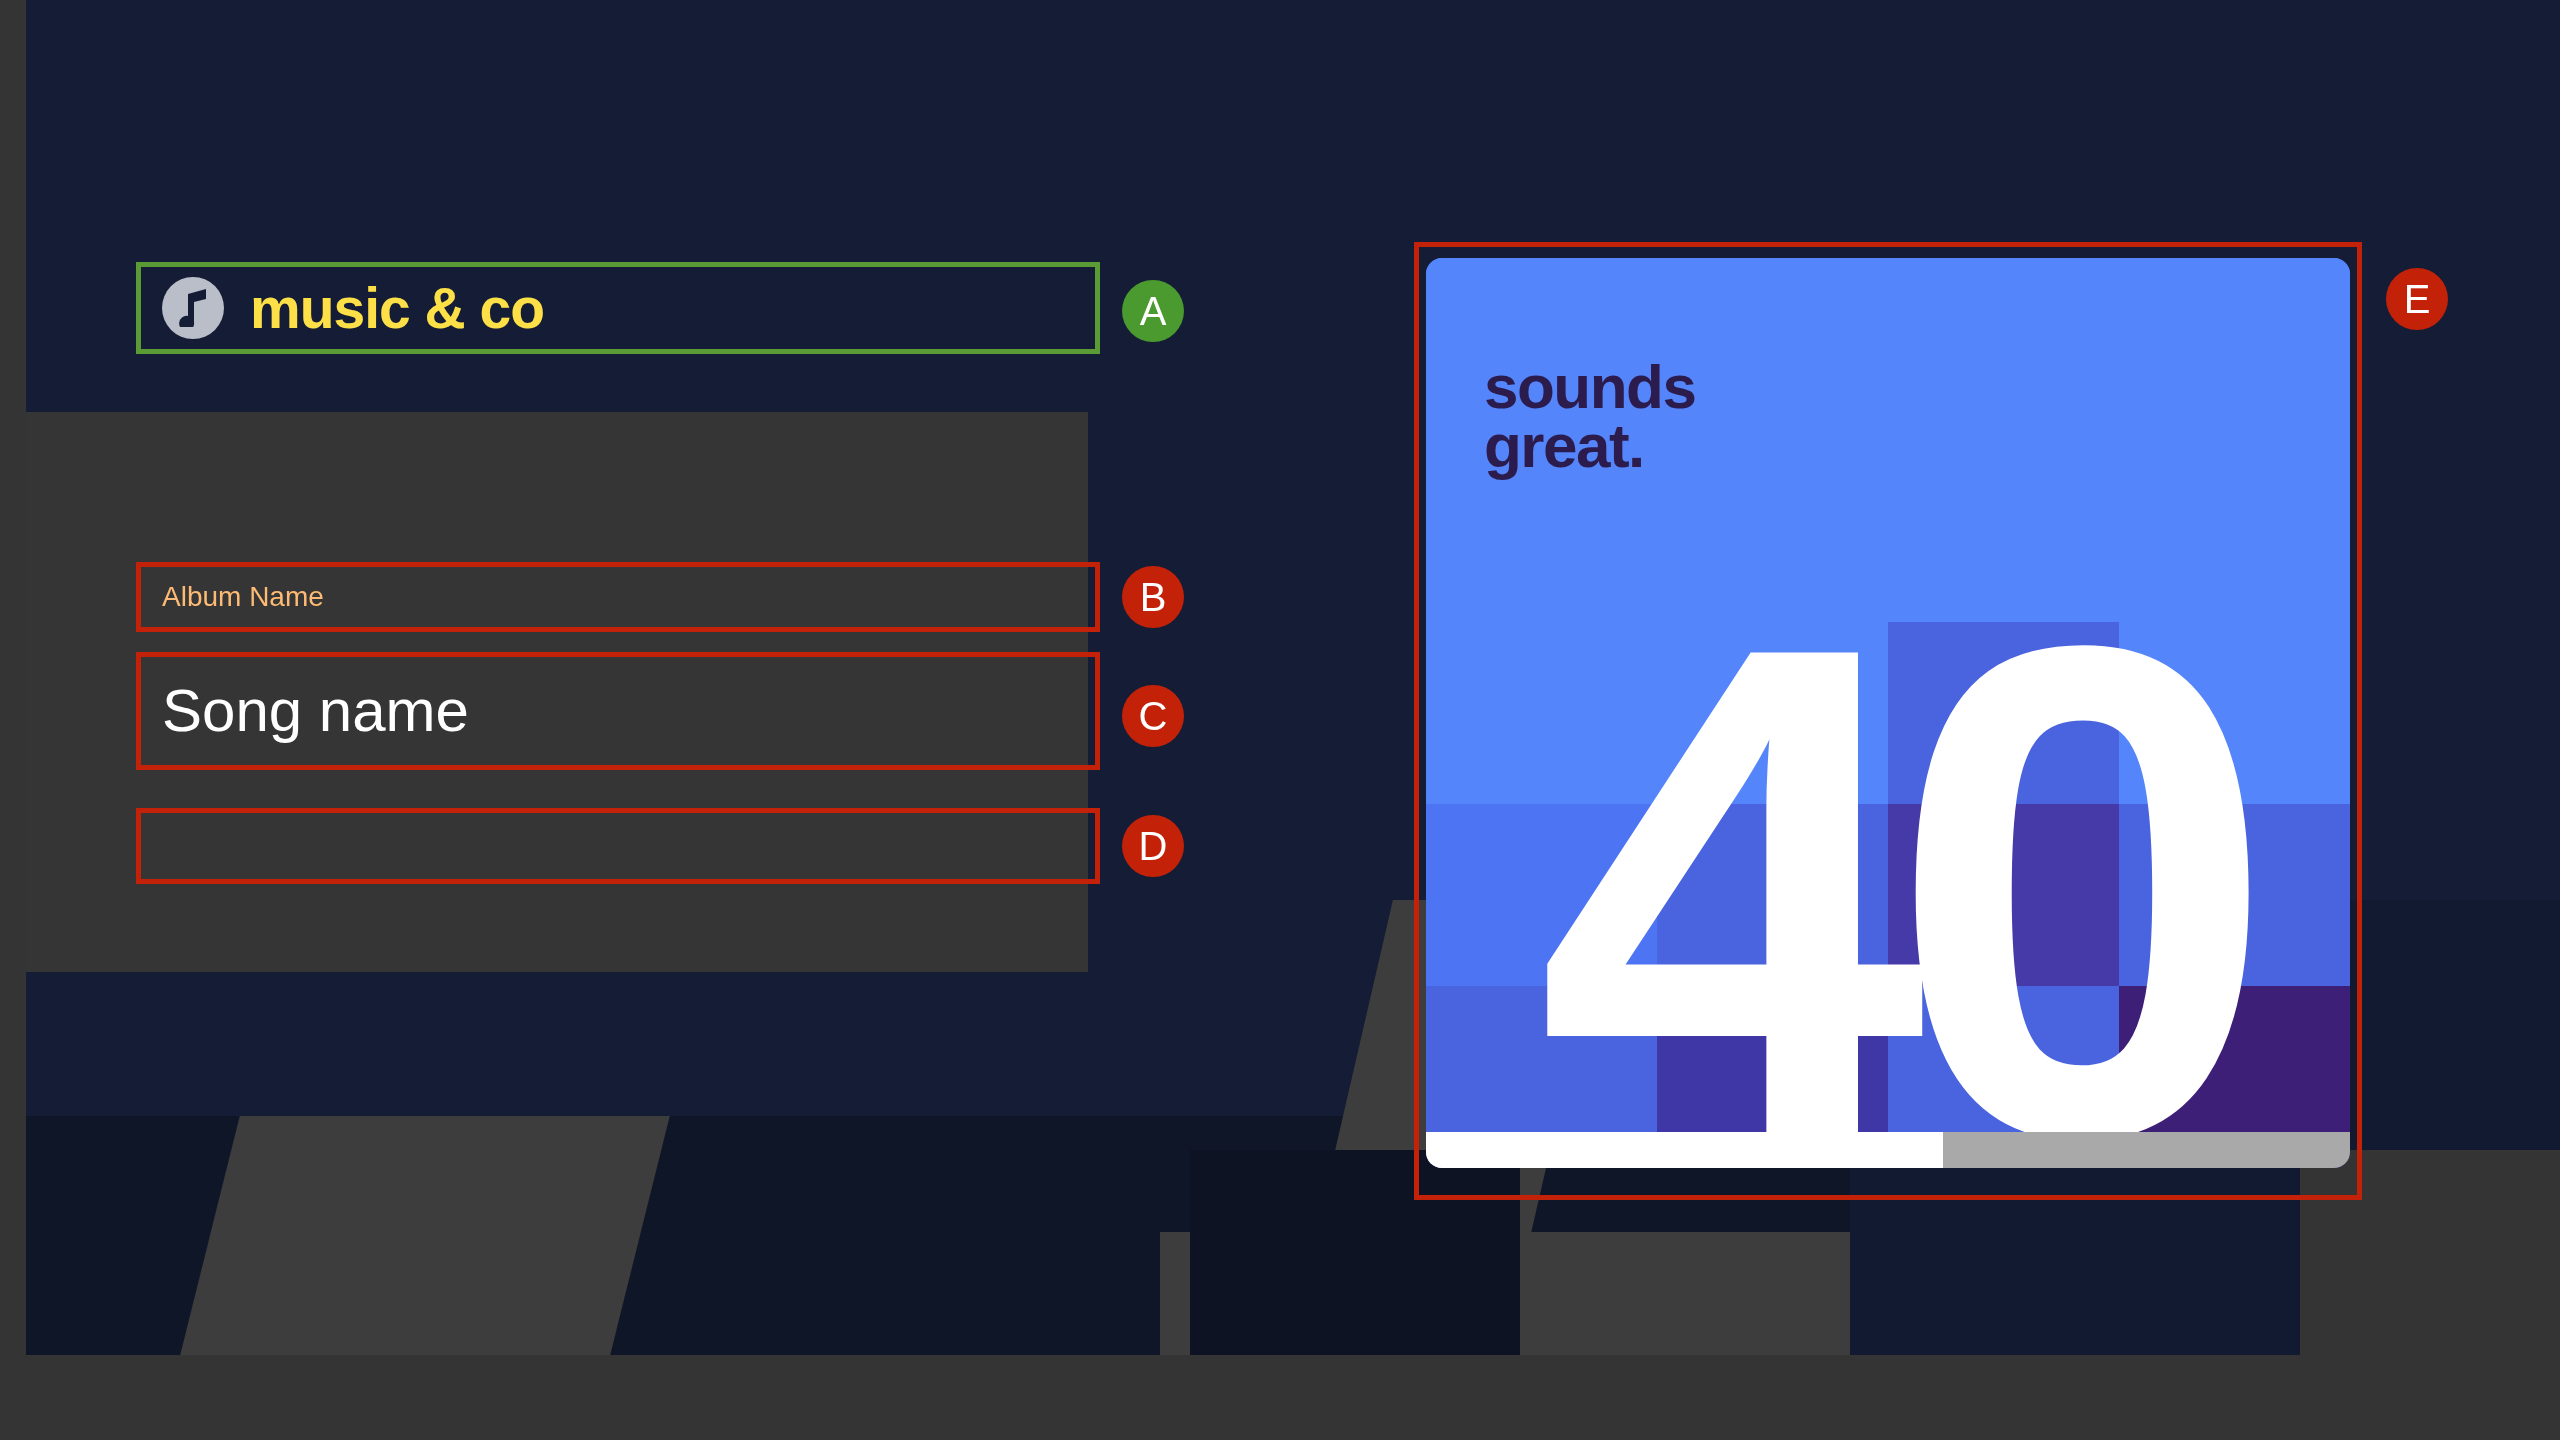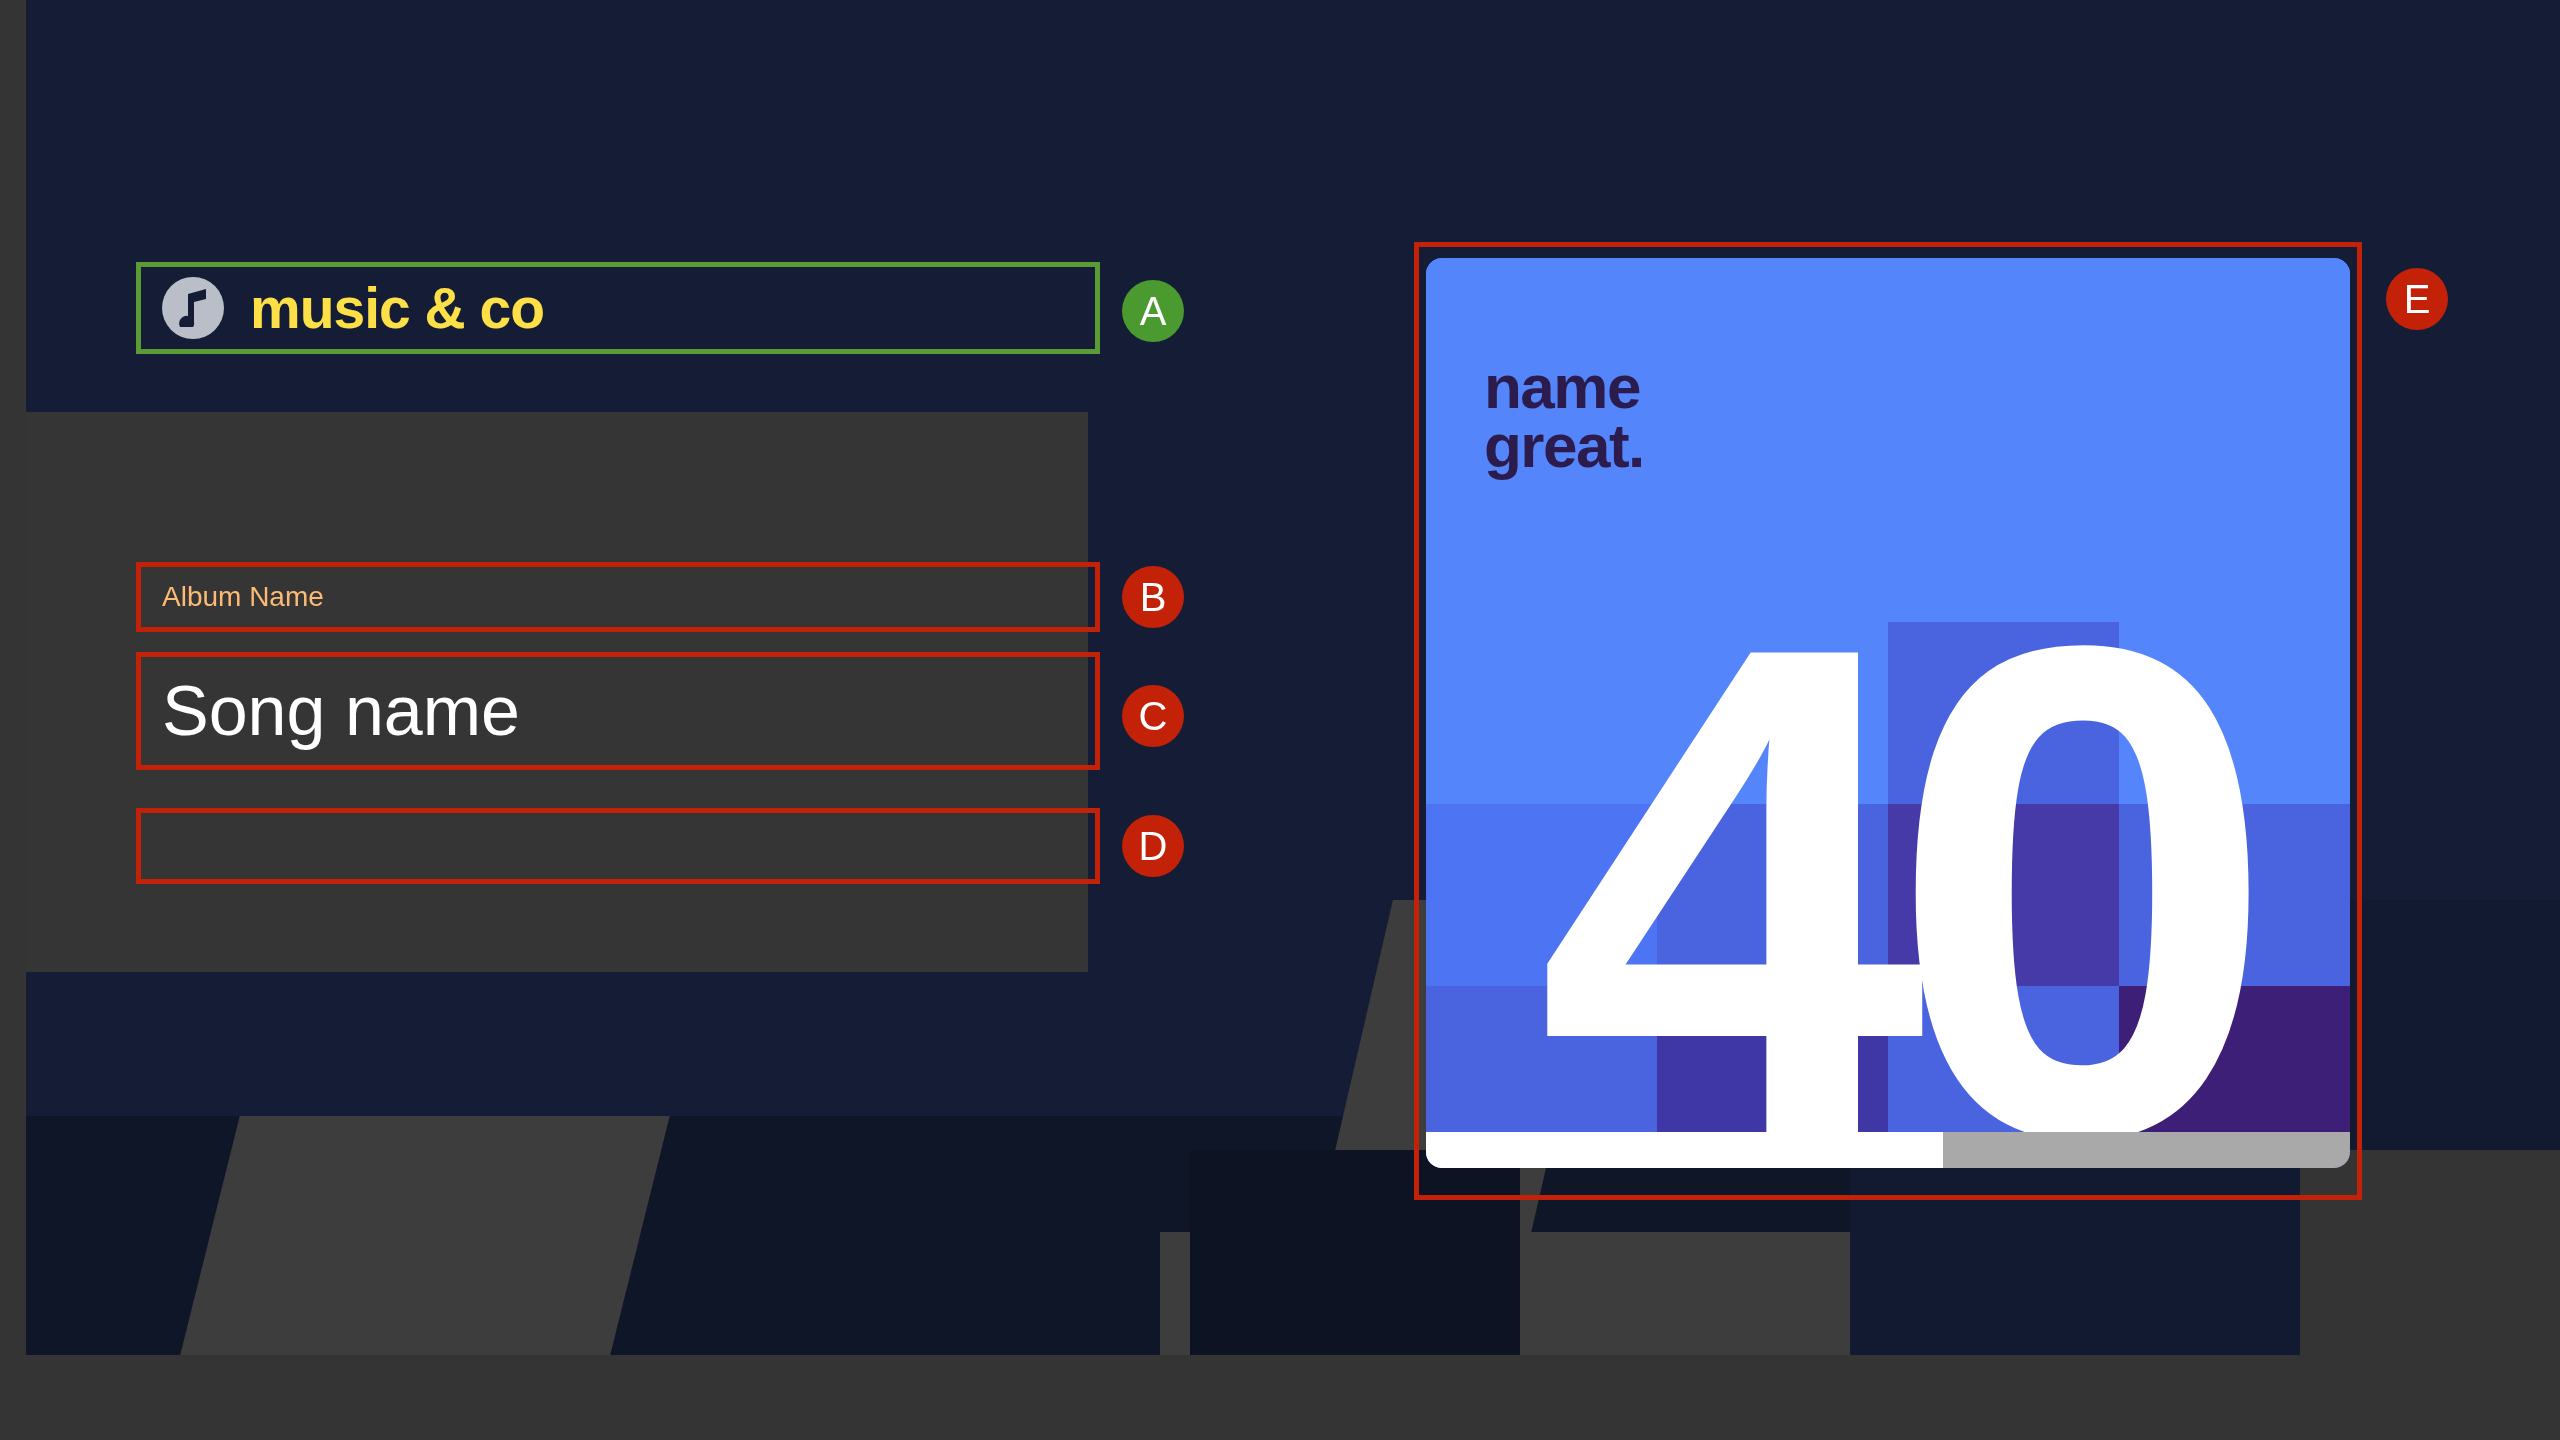--- a/index.html
+++ b/index.html
@@ -64,21 +64,21 @@
     letter-spacing:-1px; line-height:1; white-space:nowrap;
   }
 
   
   .field { position:absolute; display:flex; align-items:center; padding-left:22px; }
   .field-album  { left:140px; top:566px;  width:956px; height:62px; }
   .field-song   { left:140px; top:656px;  width:956px; height:110px; }
   .field-artist { left:140px; top:812px;  width:956px; height:68px; }
 
   .album-text  { font-size:28px; color:#fdba74; line-height:1; white-space:nowrap; }
-  .song-text   { font-size:70px; color:#ffffff; line-height:1; white-space:nowrap; font-weight:400; }
+  .song-text   { font-size:60px; color:#ffffff; line-height:1; white-space:nowrap; font-weight:400; }
   .artist-text { font-size:36px; color:#ffffff; line-height:1; white-space:nowrap; }
 
   
   .art-card {
     position:absolute; left:1426px; top:258px; width:924px; height:910px;
     background:#5585fa; border-radius:16px; overflow:hidden;
   }
   .art-title {
     position:absolute; left:58px; top:100px;
     font-size:62px; font-weight:700; line-height:0.95;
@@ -192,21 +192,21 @@
         <div class="art-cell" style="background: rgb(77, 116, 242);"></div>
         <div class="art-cell" style="background: rgb(74, 99, 222);"></div>
         <div class="art-cell" style="background: rgb(69, 58, 168);"></div>
         <div class="art-cell" style="background: rgb(74, 99, 222);"></div>
         <div class="art-cell" style="background: rgb(74, 99, 222);"></div>
         <div class="art-cell" style="background: rgb(63, 55, 165);"></div>
         <div class="art-cell" style="background: rgb(74, 99, 222);"></div>
         <div class="art-cell" style="background: rgb(61, 31, 120);"></div>
       </div>
     <div class="art-title">
-      <span>name</span>
+      <span>sounds</span>
       <span>great.</span>
     </div>
     <div class="art-number">40</div>
     <div class="art-progress">
       <div class="art-progress-fill" style="width: 56%;"></div>
     </div>
   </div>
 
   <div class="anno-box anno-green box-a"></div>
   <div class="anno-box anno-red box-b"></div>

